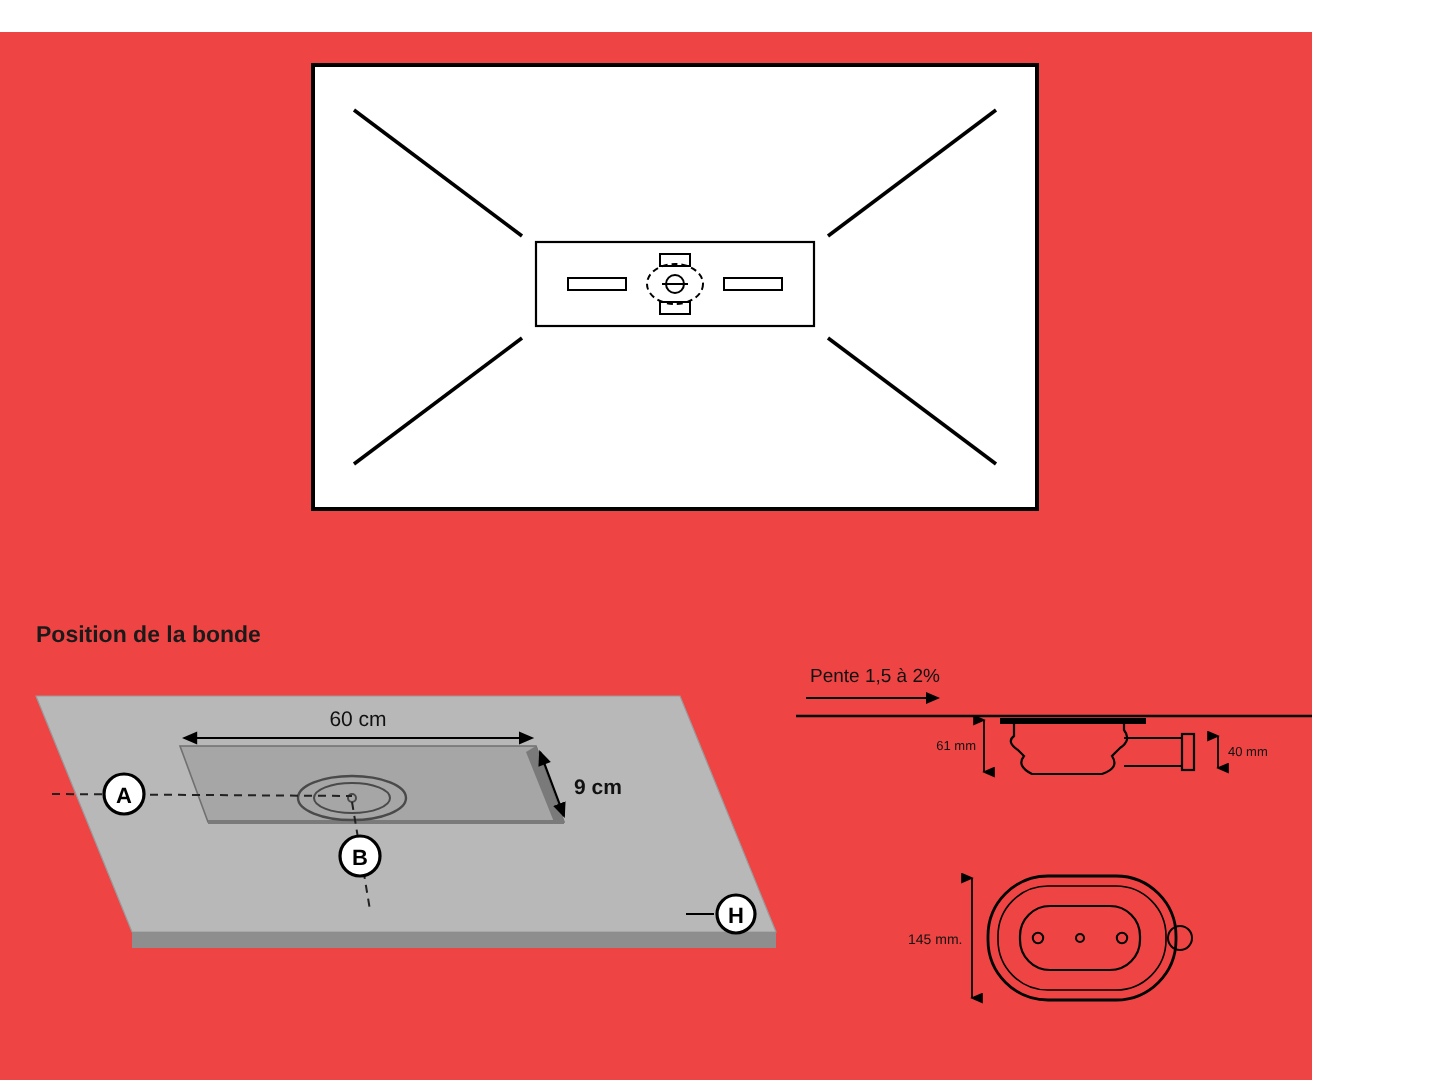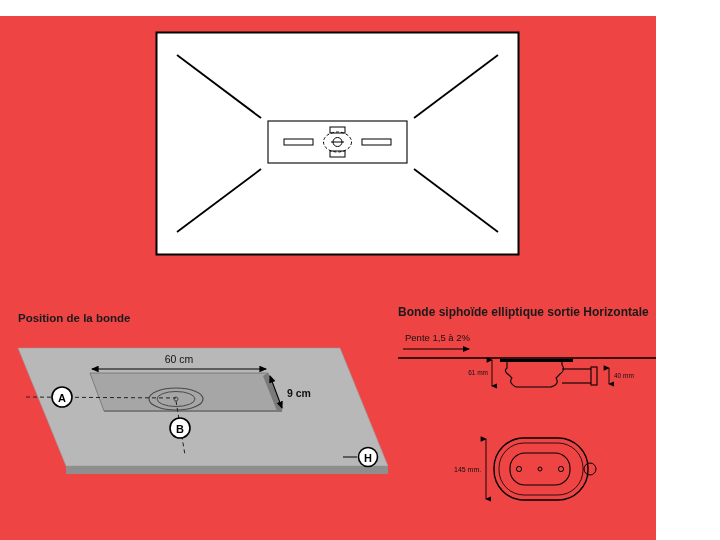--- a/index.html
+++ b/index.html
@@ -78,21 +78,20 @@
       <text x="170" y="101.5" font-size="11" font-weight="bold" text-anchor="middle" fill="#000">B</text>
     </g>
     <line x1="333" y1="126" x2="347" y2="126" stroke="#000" stroke-width="1"></line>
     <g>
       <circle cx="358" cy="126" r="9.5" fill="#fff" stroke="#000" stroke-width="1.6"></circle>
       <text x="358" y="130.5" font-size="11" font-weight="bold" text-anchor="middle" fill="#000">H</text>
     </g>
   </svg>
 
 
-  <div class="abs sec-title" style="left:398px;top:289px;font-size:12px;">Bonde siphoïde elliptique sortie Horizontale</div>
 
   <svg class="abs" style="left:395px;top:305px;" width="320" height="100" viewBox="0 0 320 100">
     <defs>
       <marker id="sArwR" markerWidth="8" markerHeight="8" refX="6" refY="3" orient="auto">
         <path d="M0,0 L7,3 L0,6 Z" fill="#000"></path>
       </marker>
       <marker id="sArwU" markerWidth="8" markerHeight="8" refX="3" refY="1" orient="auto">
         <path d="M0,7 L3,0 L6,7 Z" fill="#000"></path>
       </marker>
       <marker id="sArwD" markerWidth="8" markerHeight="8" refX="3" refY="6" orient="auto">

